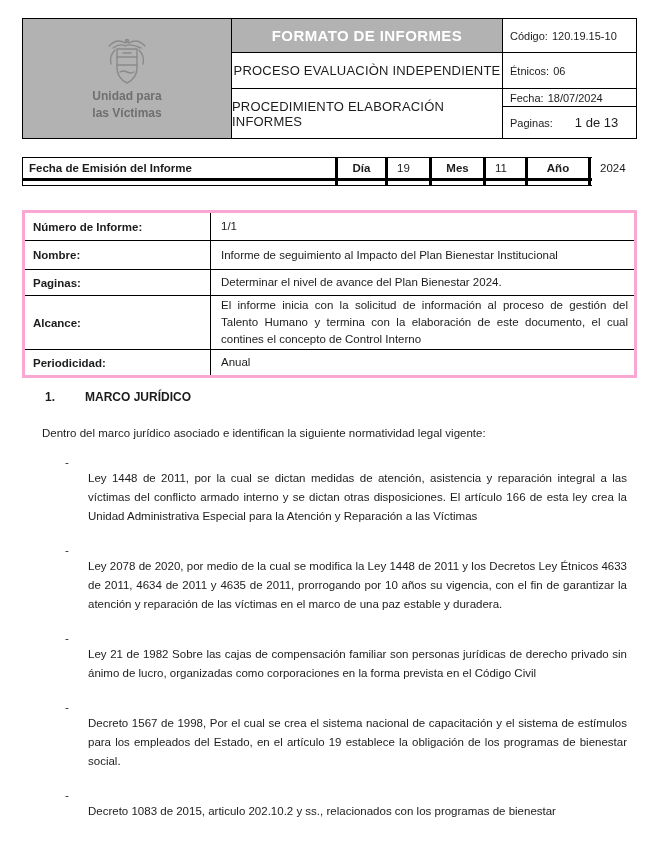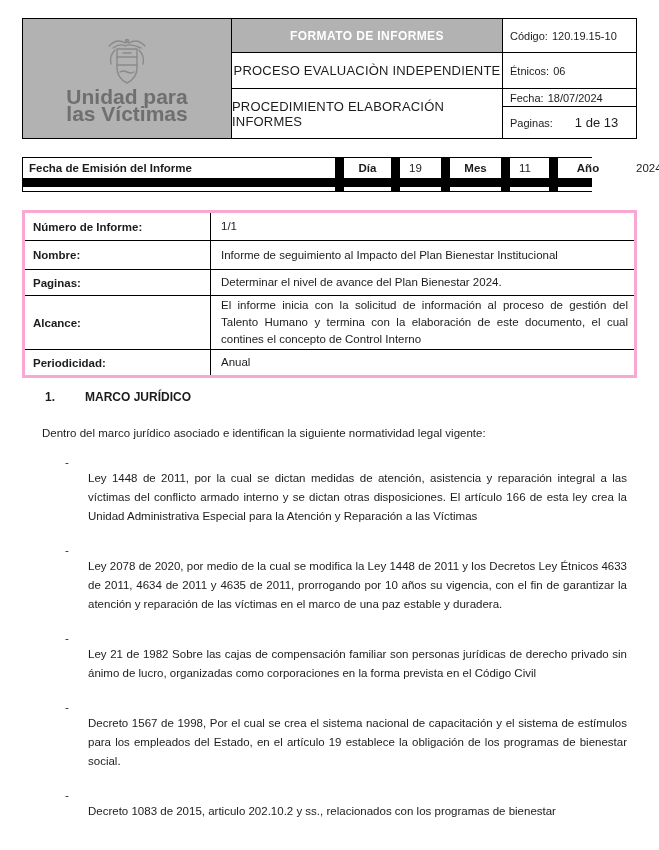--- a/index.html
+++ b/index.html
@@ -13,38 +13,38 @@
     display:grid; grid-template-columns:208px 1fr 133px;
     grid-template-rows:33px 35px 17px 31px;
     gap:1px; background:#000; border:1px solid #000;
   }
   .header-table > div { background:#fff; display:flex; align-items:center; }
   .cell-logo {
     grid-row:1/5; grid-column:1; background:#b2b2b2 !important;
     flex-direction:column; justify-content:center;
   }
   .logo-emblem { width:48px; height:50px; margin-bottom:2px; }
-  .logo-text { font-size:21px; font-weight:600; color:#6f6f6f; line-height:17px; text-align:center; }
+  .logo-text { font-size:12px; font-weight:600; color:#6f6f6f; line-height:17px; text-align:center; }
   .cell-title {
     grid-row:1; grid-column:2; background:#b2b2b2 !important;
-    justify-content:center; color:#fff; font-weight:bold; font-size:12px; letter-spacing:.4px;
+    justify-content:center; color:#fff; font-weight:bold; font-size:15px; letter-spacing:.4px;
   }
   .cell-mid { justify-content:center; font-size:13px; letter-spacing:.2px; }
   .cell-proceso { grid-row:2; grid-column:2; }
   .cell-procedimiento { grid-row:3/5; grid-column:2; }
   .cell-right { grid-column:3; padding-left:7px; font-size:11px; white-space:nowrap; }
   .cell-right .lbl { margin-right:4px; }
   .cell-paginas .val { font-size:13px;margin-left:18px; }
 
   
   .emision-table {
     position:absolute; left:22px; top:157px; width:570px;
     display:grid; grid-template-columns:312px 47px 41px 51px 39px 60px 1fr;
     grid-template-rows:20px 4px;
-    gap:9px; background:#000; border:1px solid #000;
+    gap:3px; background:#000; border:1px solid #000;
   }
   .emision-table > div { background:#fff; display:flex; align-items:center; font-size:11.5px; }
   .emision-label { padding-left:6px; font-weight:bold; }
   .em-hdr { justify-content:center; font-weight:bold; }
   .em-val { padding-left:9px; }
 
   
   .info-table {
     position:absolute; left:22px; top:210px; width:615px;
     display:grid; grid-template-columns:185px 1fr;

